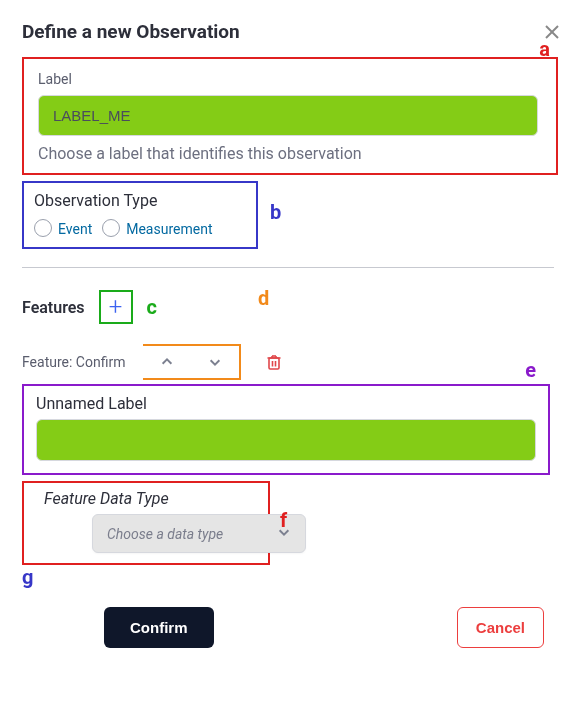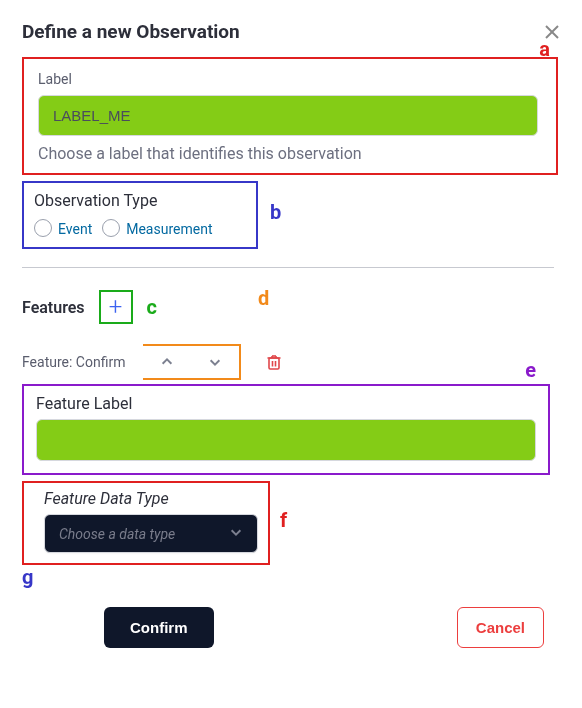--- a/index.html
+++ b/index.html
@@ -165,23 +165,24 @@
   }
   .select-like {
     border: 1px solid #d6d8de;
     border-radius: 6px;
     padding: 10px 14px;
     font-size: 14px;
     color: #7a7d8c;
     display: flex;
     align-items: center;
     justify-content: space-between;
-    background: #0f172a;
+    background: #e5e5e5;
     cursor: pointer;
     box-shadow: 0 1px 2px rgba(0,0,0,0.04);
+    margin-left: 48px;
   }
   .chev svg { width: 14px; height: 14px; stroke: #7c8090; stroke-width: 2.2; fill: none; }
 
   .button-row {
     display: flex;
     justify-content: space-between;
     margin-top: 18px;
     padding: 0 16px 0 82px;
   }
   .btn {
@@ -276,21 +277,21 @@
         <line x1="7" y1="3" x2="11" y2="3"></line>
       <line x1="7.5" y1="8" x2="7.5" y2="13.5"></line>
         <line x1="10.5" y1="8" x2="10.5" y2="13.5"></line>
     </svg>
   </div>
 </div>
 
 <div class="rel">
   <span class="letter" style="color:#8a1acb; right:24px; top:-26px;">e</span>
   <div class="feature-label-box box-purple" style="width:528px;">
-    <span class="fieldset-label" style="display:block; margin-bottom:6px;">Feature Label</span>
+    <span class="fieldset-label" style="display:block; margin-bottom:6px;">Unnamed Label</span>
     <input class="input-text" style="height: 42px;" value="">
   </div>
 </div>
 
 <div class="rel" style="display:flex; align-items:center; gap:10px;">
   <div class="data-type-box box-red" style="width:248px;">
     <span class="fieldset-label" style="display:block; margin-bottom:6px;">Feature Data Type</span>
     <div class="select-like" style="width:214px;">
       <span>Choose a data type</span>
       <span class="chev"><svg viewBox="0 0 16 16">

